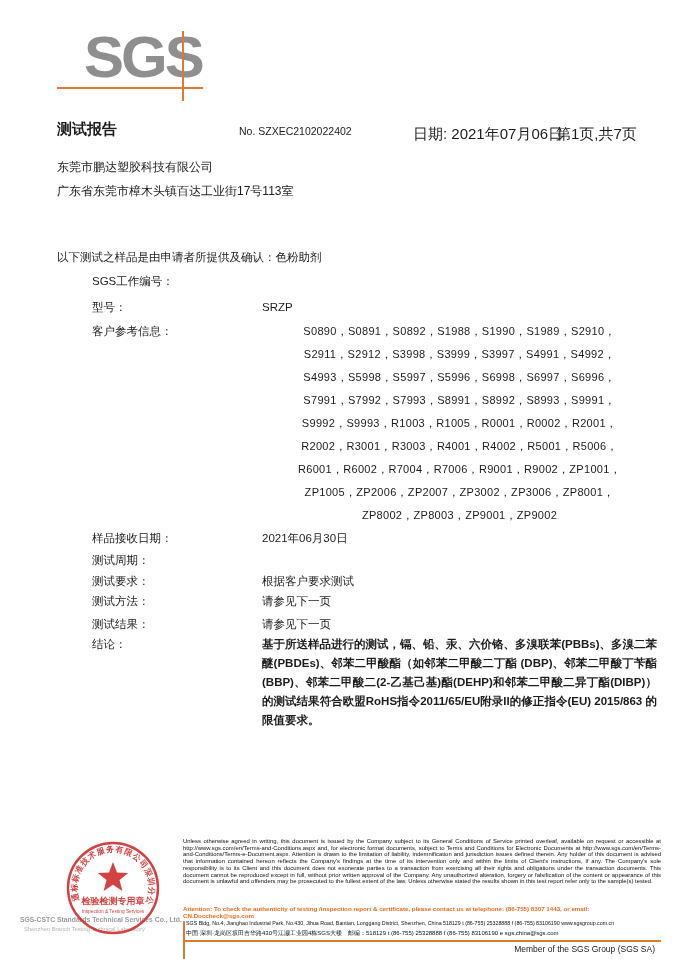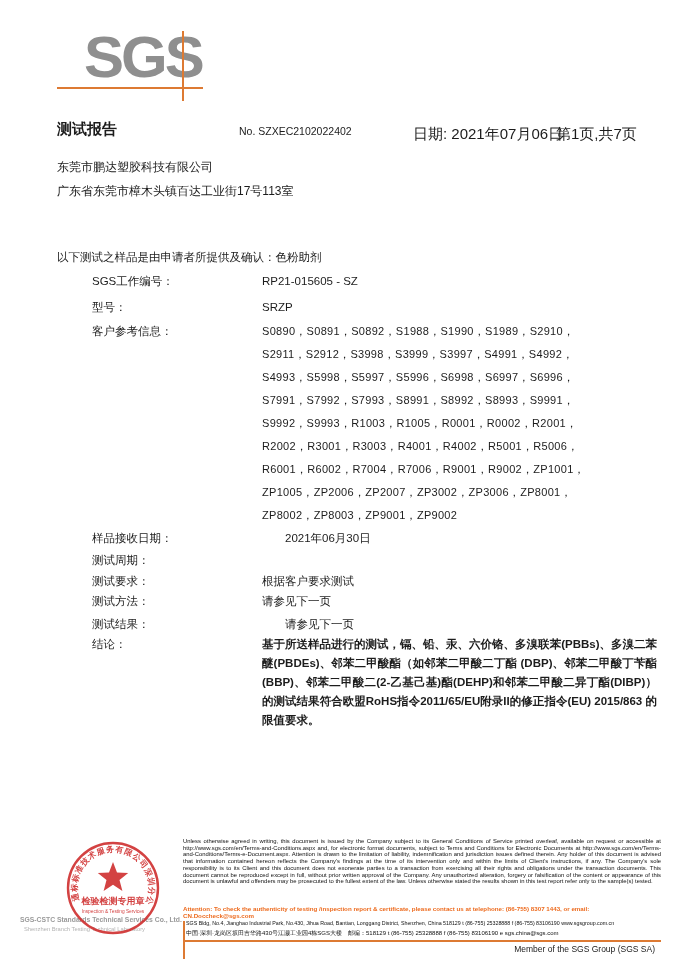--- a/index.html
+++ b/index.html
@@ -17,24 +17,24 @@
   .pageinfo{position:absolute;left:556px;top:125px;font-size:15px;}
   .company{position:absolute;left:57px;top:159px;font-size:12px;}
   .address{position:absolute;left:57px;top:183px;font-size:12px;}
   .statement{position:absolute;left:57px;top:250px;font-size:11.5px;}
   
   .fields{position:absolute;left:57px;top:268px;width:600px;font-size:11.5px;}
   .row{display:flex;align-items:flex-start;margin-left:35px;}
   .row .lbl{width:170px;flex:0 0 170px;}
   .row .val{flex:1;}
   .h26{line-height:26px;}
-  .h22{line-height:22px;gap:23px;}
+  .h22{line-height:22px;}
   .h20{line-height:20px;}
   .codes{font-size:11px;letter-spacing:0.3px;}
-  .codes .cline{line-height:23px;}
+  .codes .cline{line-height:23px;text-align:center;}
   .concl{line-height:19px;width:424px;text-align:justify;font-weight:bold;}
   .mt2{margin-top:2px;}
   
   .legal{position:absolute;left:183px;top:838px;width:478px;font-size:5.9px;line-height:6.7px;
          text-align:justify;color:#111;}
   .attention{position:absolute;left:183px;top:905px;width:478px;font-size:6.2px;line-height:7px;
          font-weight:bold;color:#ed6a1d;}
   .addr1{position:absolute;left:186px;top:920px;width:475px;font-size:5.3px;color:#111;white-space:nowrap;overflow:hidden;}
   .addr2{position:absolute;left:186px;top:929px;width:475px;font-size:6px;color:#111;white-space:nowrap;overflow:hidden;}
   .rule-orange{position:absolute;left:183px;top:940px;width:478px;height:2px;background:#dd7a33;}
@@ -60,21 +60,20 @@
   <div class="pageinfo">第1页,共7页</div>
 
   <div class="company">东莞市鹏达塑胶科技有限公司</div>
   <div class="address">广东省东莞市樟木头镇百达工业街17号113室</div>
 
   <div class="statement">以下测试之样品是由申请者所提供及确认：色粉助剂</div>
 
   <div class="fields">
     <div class="row h26">
       <div class="lbl">SGS工作编号：</div>
-      <div class="val">RP21-015605 - SZ</div>
     </div>
     <div class="row h26">
       <div class="lbl">型号：</div>
       <div class="val">SRZP</div>
     </div>
     <div class="row">
       <div class="lbl" style="line-height:23px">客户参考信息：</div>
       <div class="val codes">
         <div class="cline">S0890，S0891，S0892，S1988，S1990，S1989，S2910，</div>
         <div class="cline">S2911，S2912，S3998，S3999，S3997，S4991，S4992，</div>

